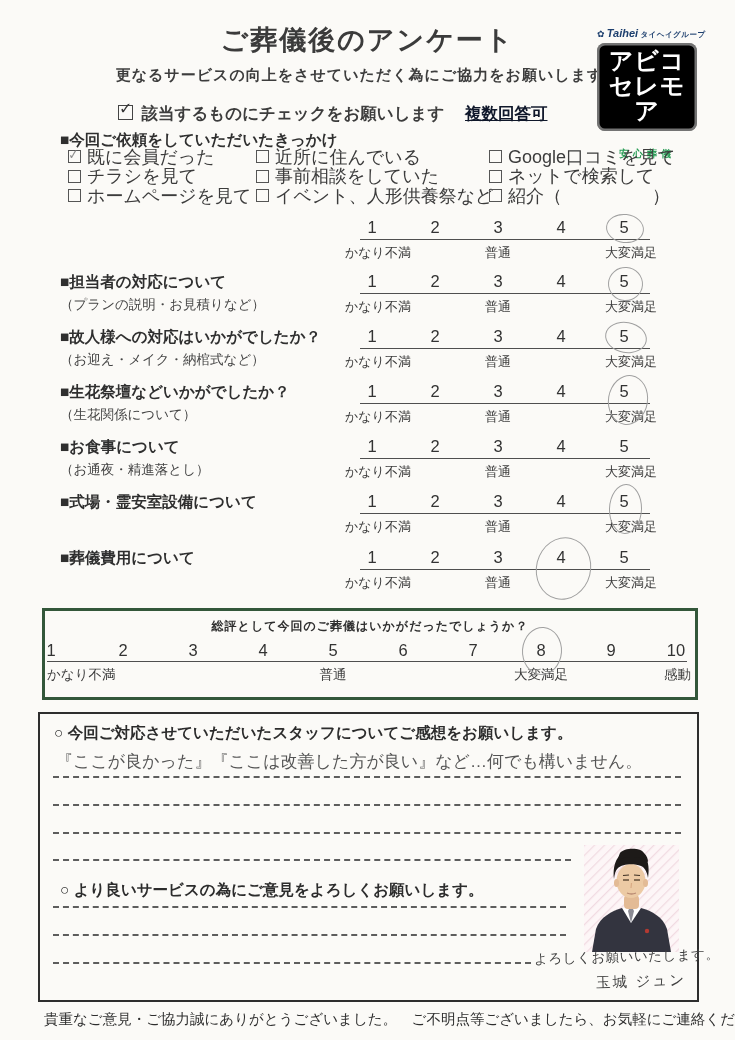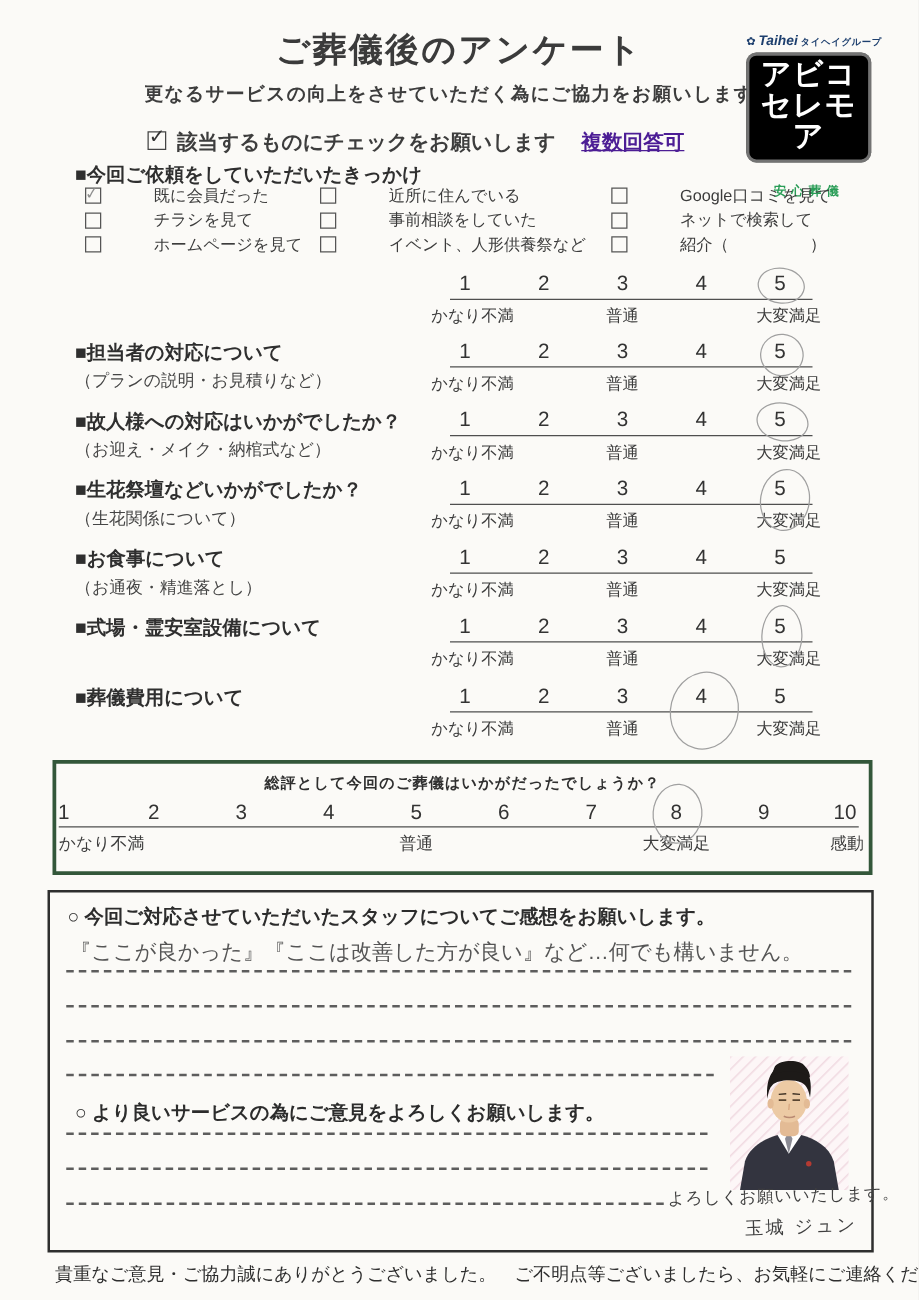--- a/index.html
+++ b/index.html
@@ -9,34 +9,34 @@
     font-family:"Liberation Sans","DejaVu Sans",sans-serif; color:#3a3a3a;
   }
   
   .title{position:absolute; top:22px; left:0; width:735px; text-align:center;
     font-size:27px; font-weight:bold; letter-spacing:2px; color:#3b3b3b;}
   .subtitle{position:absolute; top:66px; left:0; width:735px; text-align:center;
     font-size:15px; font-weight:bold; color:#3d3d3d; letter-spacing:1px;}
   .instruction{position:absolute; top:103px; left:118px; font-size:16.5px; font-weight:bold; color:#3d3d3d;}
   .inst-cb{display:inline-block; width:13px; height:13px; border:1.8px solid #444; position:relative; margin-right:4px; vertical-align:-1px;}
   .inst-cb::after{content:"✓"; position:absolute; left:0px; top:-7px; font-size:16px; color:#333;}
-  .inst-red{color:#4c1d95; text-decoration:underline; margin-left:16px;}
+  .inst-red{color:#0f172a; text-decoration:underline; margin-left:16px;}
   .logo{position:absolute; top:27px; left:597px; width:100px;}
   .logo-top{font-size:8px; color:#1d3f6e; white-space:nowrap; text-align:left; font-weight:bold;}
   .logo-flower{color:#1d3f6e; font-size:9px;}
   .logo-taihei{font-size:11px; font-style:italic; letter-spacing:0;}
   .logo-suffix{font-size:7.5px; letter-spacing:0.5px;}
   .logo-box{margin-top:3px; background:#000000; border-radius:8px; color:#fff; text-align:center;
     font-weight:bold; font-size:24px; line-height:1.05; padding:5px 0 7px; letter-spacing:1px;
     box-shadow:inset 0 0 0 2.5px rgba(255,255,255,.45);}
   .logo-tagline{margin-top:16px; text-align:center; color:#2a9d57; font-weight:bold; font-size:10px; letter-spacing:4px;}
   
   .sec-head{position:absolute; font-size:15.5px; font-weight:bold; color:#2f2f2f;}
   .cb-col{position:absolute; top:147px;}
-  .cb-item{display:flex; align-items:center; height:19.5px; font-size:13px; color:#3c3c3c; white-space:nowrap;gap:36px;}
+  .cb-item{display:flex; align-items:center; height:19.5px; font-size:18px; color:#3c3c3c; white-space:nowrap;}
   .cb{flex:none; width:11px; height:11px; border:1.6px solid #555; margin-right:6px; position:relative; background:transparent;}
   .cb.checked::after{content:"✓"; position:absolute; left:-1px; top:-4px; font-size:13px; color:#8f8f8f; transform:rotate(-6deg);}
   
   .rrow{position:absolute; left:60px; width:645px; height:50px;}
   .rhead{font-size:15.5px; font-weight:bold; color:#2f2f2f; white-space:nowrap;}
   .rsub{font-size:13.5px; color:#454545; margin-top:3px; white-space:nowrap;}
   .scale5{position:absolute; left:285px; top:0; width:312px; height:46px;}
   .s-num{position:absolute; top:0; width:30px; text-align:center; font-size:16.5px; color:#333;}
   .s-num.n1{left:12px}.s-num.n2{left:75px}.s-num.n3{left:138px}.s-num.n4{left:201px}.s-num.n5{left:264px}
   .s-line{position:absolute; top:21px; left:15px; width:290px; border-top:1.6px solid #4f4f4f;}

